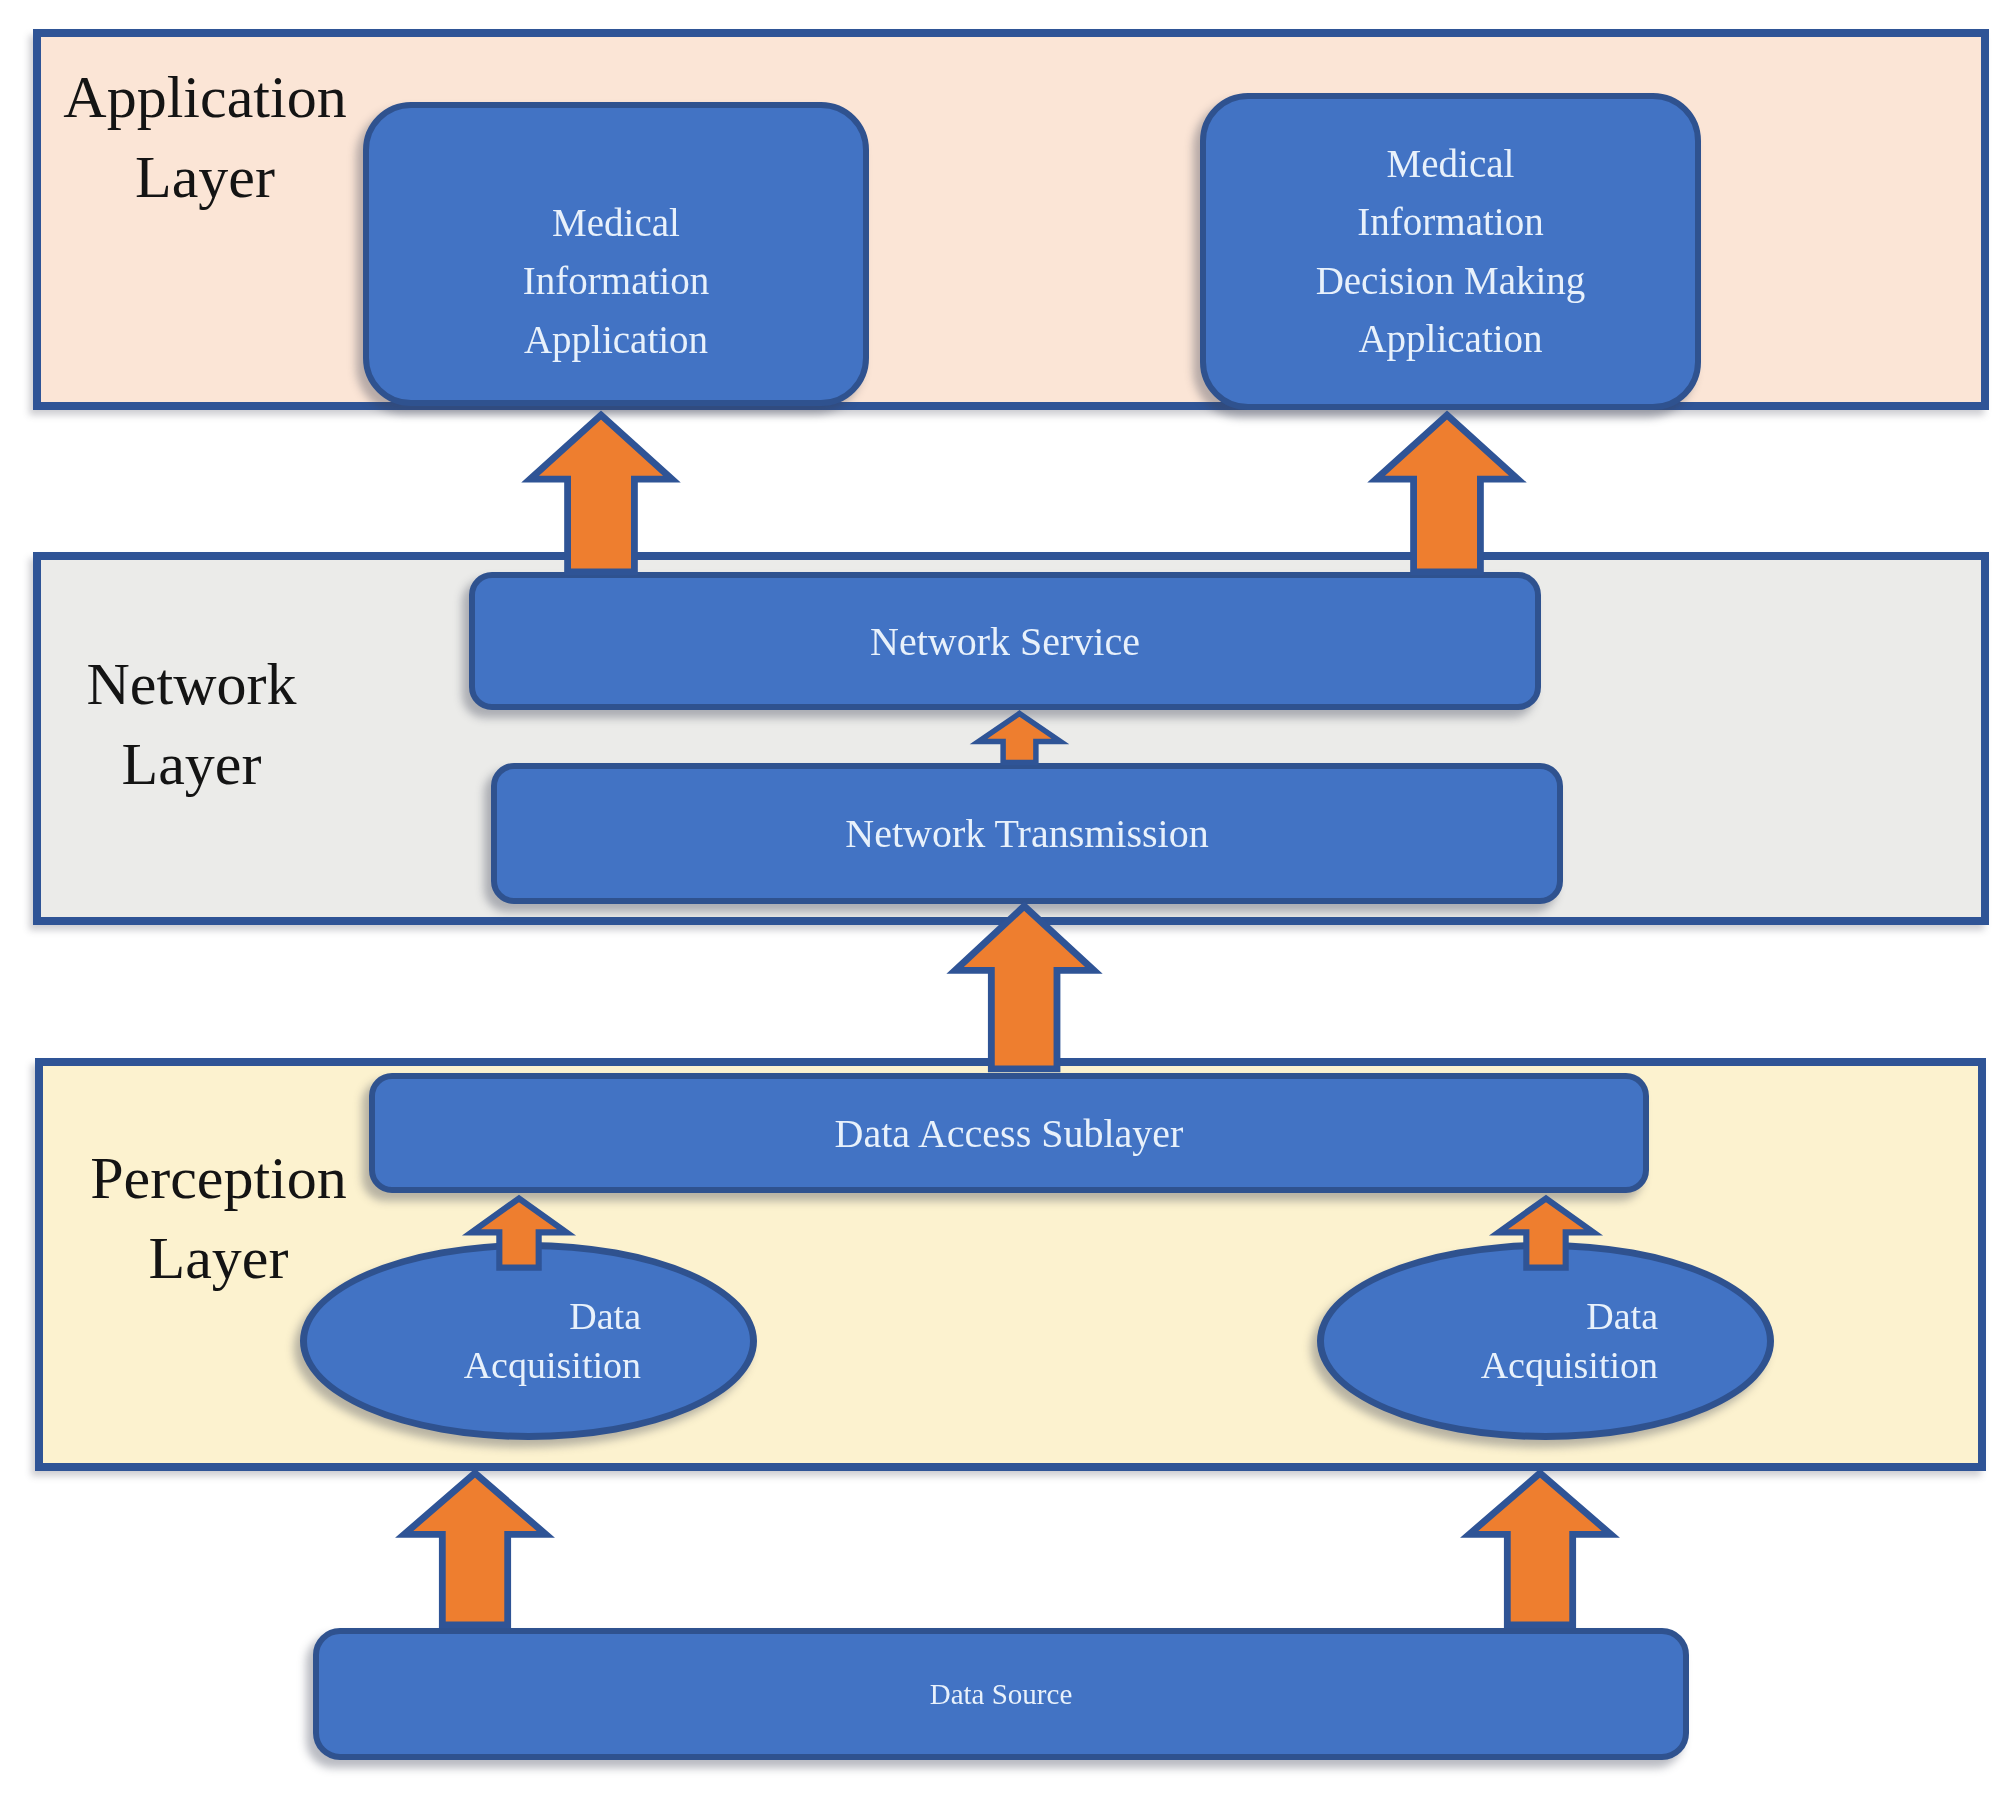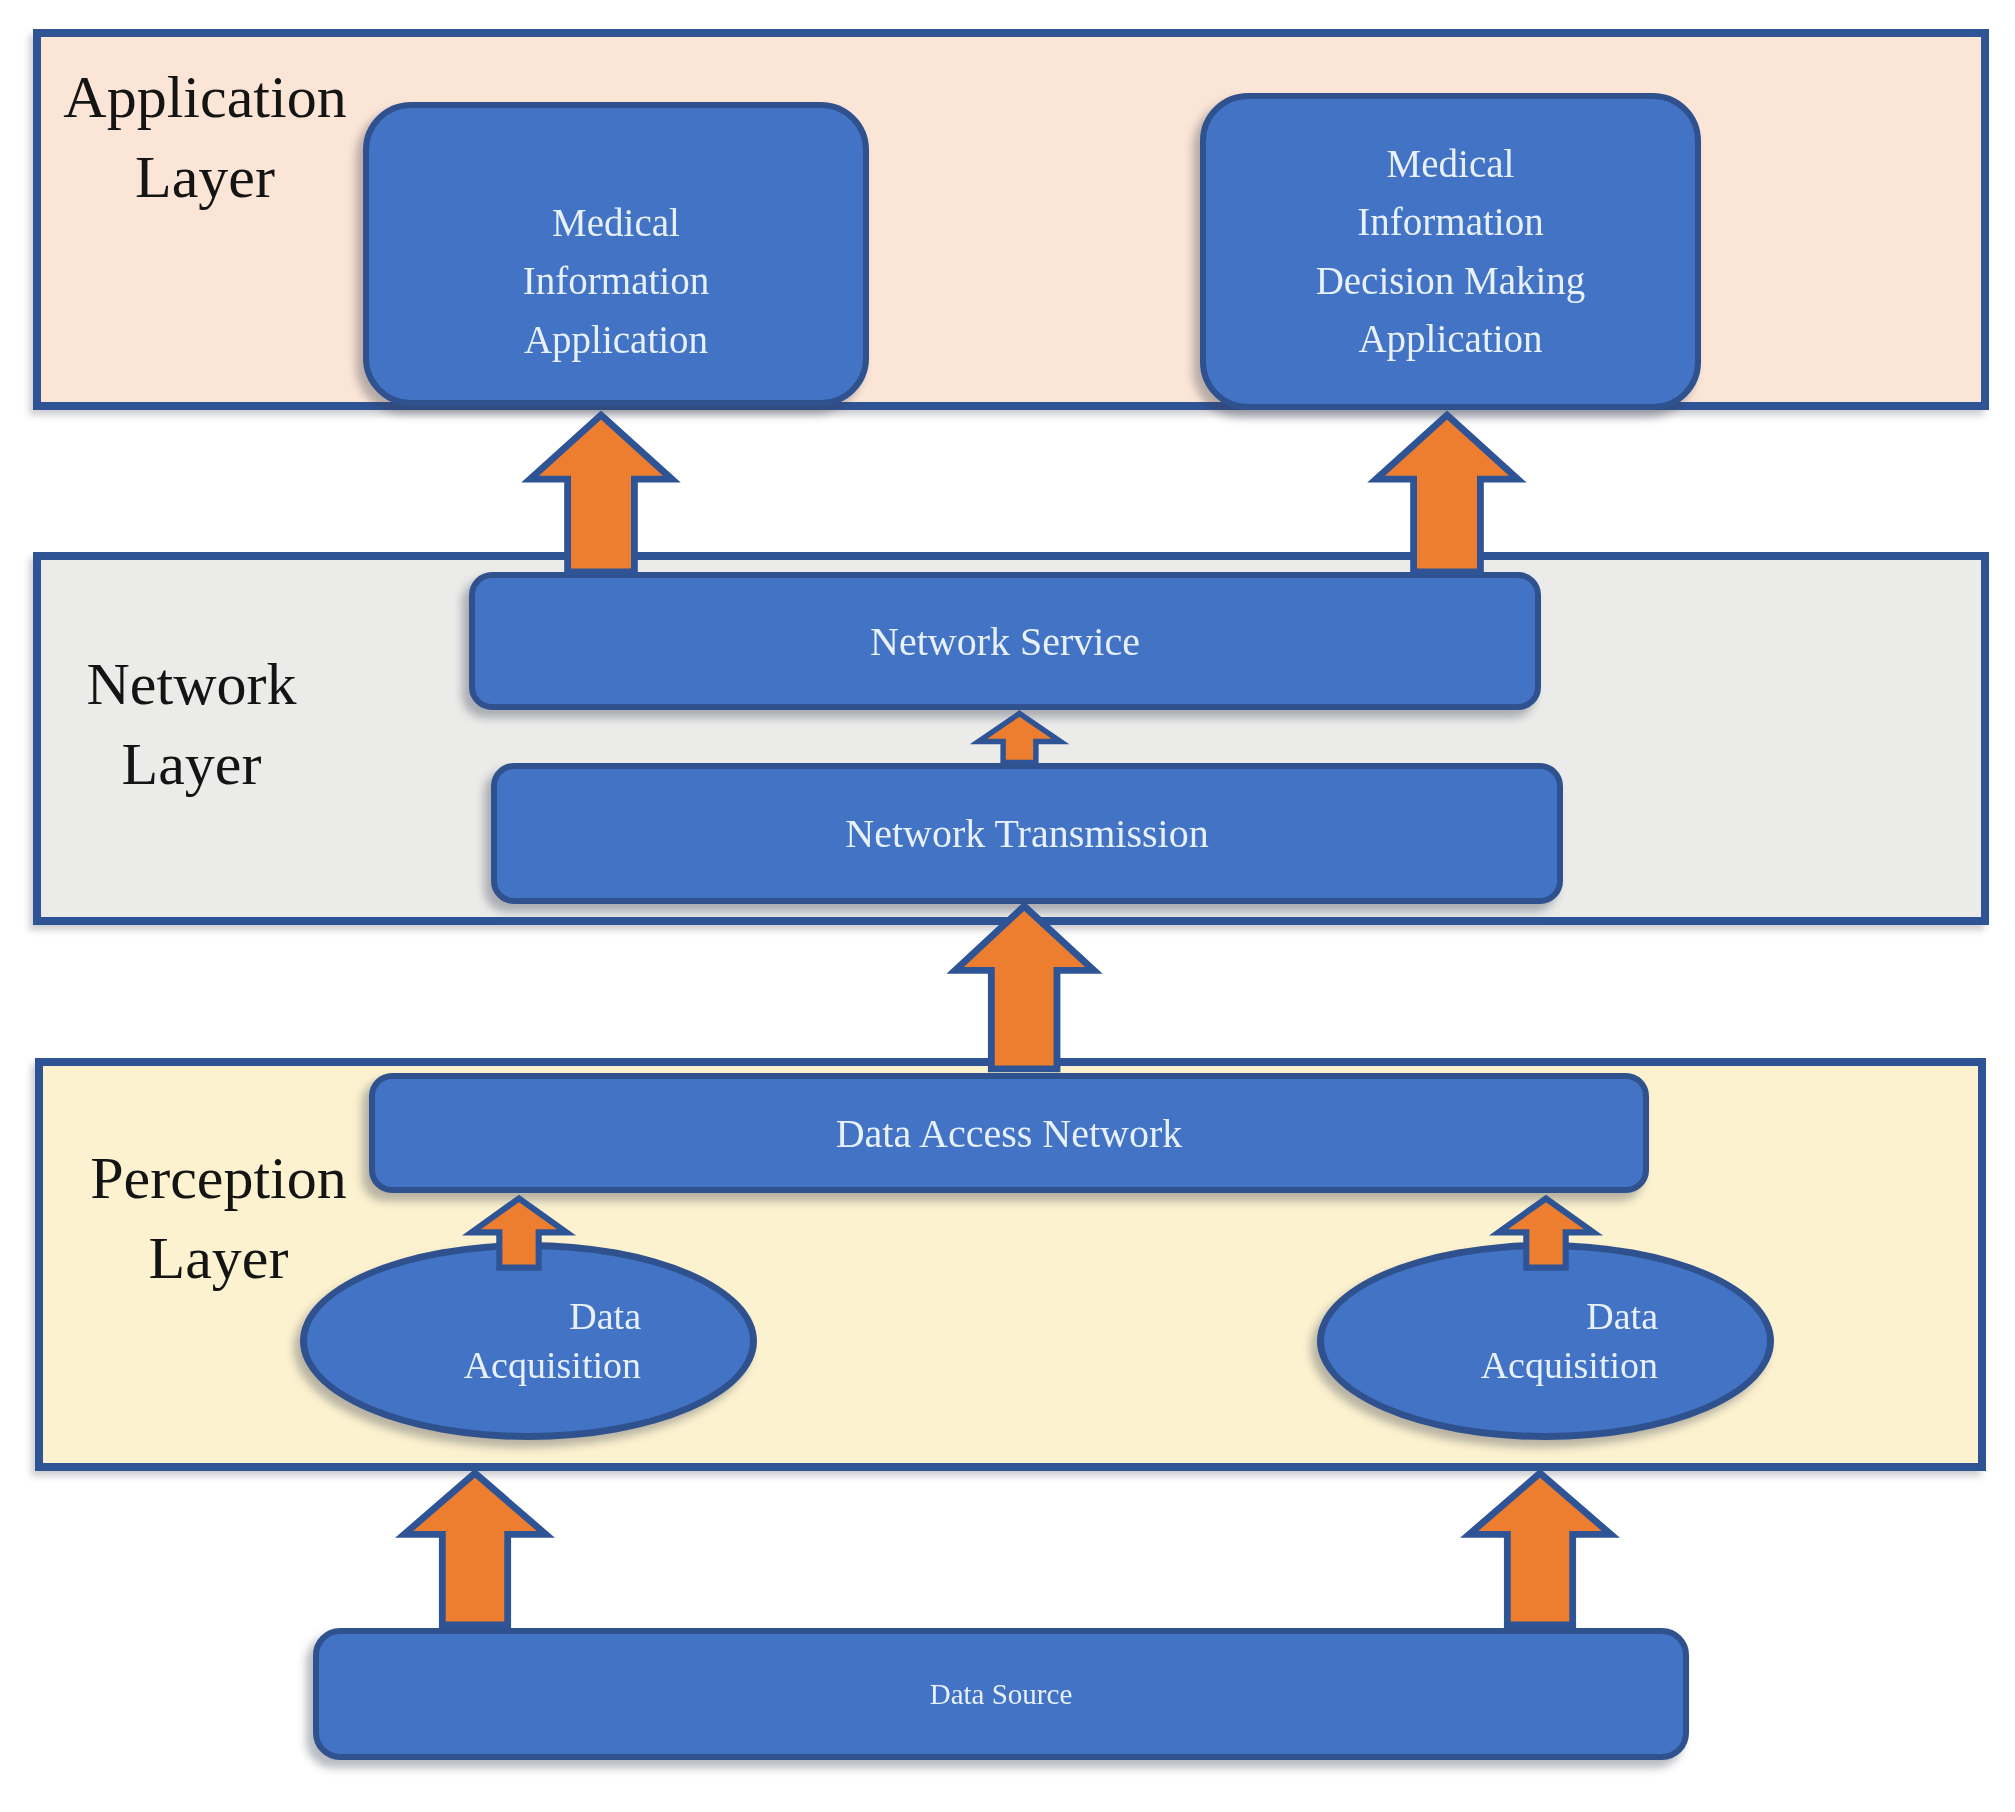--- a/index.html
+++ b/index.html
@@ -108,21 +108,21 @@
   <div class="node mia">
     <span class="txt">Medical Information Application</span>
   </div>
   <div class="node ns">
     <span class="txt">Network Service</span>
   </div>
   <div class="node nt">
     <span class="txt">Network Transmission</span>
   </div>
   <div class="node das">
-    <span class="txt">Data Access Network</span>
+    <span class="txt">Data Access Sublayer</span>
   </div>
   <div class="node ellipse ell-left">
     <span class="txt">Data Acquisition</span>
   </div>
   <div class="node ellipse ell-right">
     <span class="txt">Data Acquisition</span>
   </div>
   <div class="node ds">
     <span class="txt">Data Source</span>
   </div>

